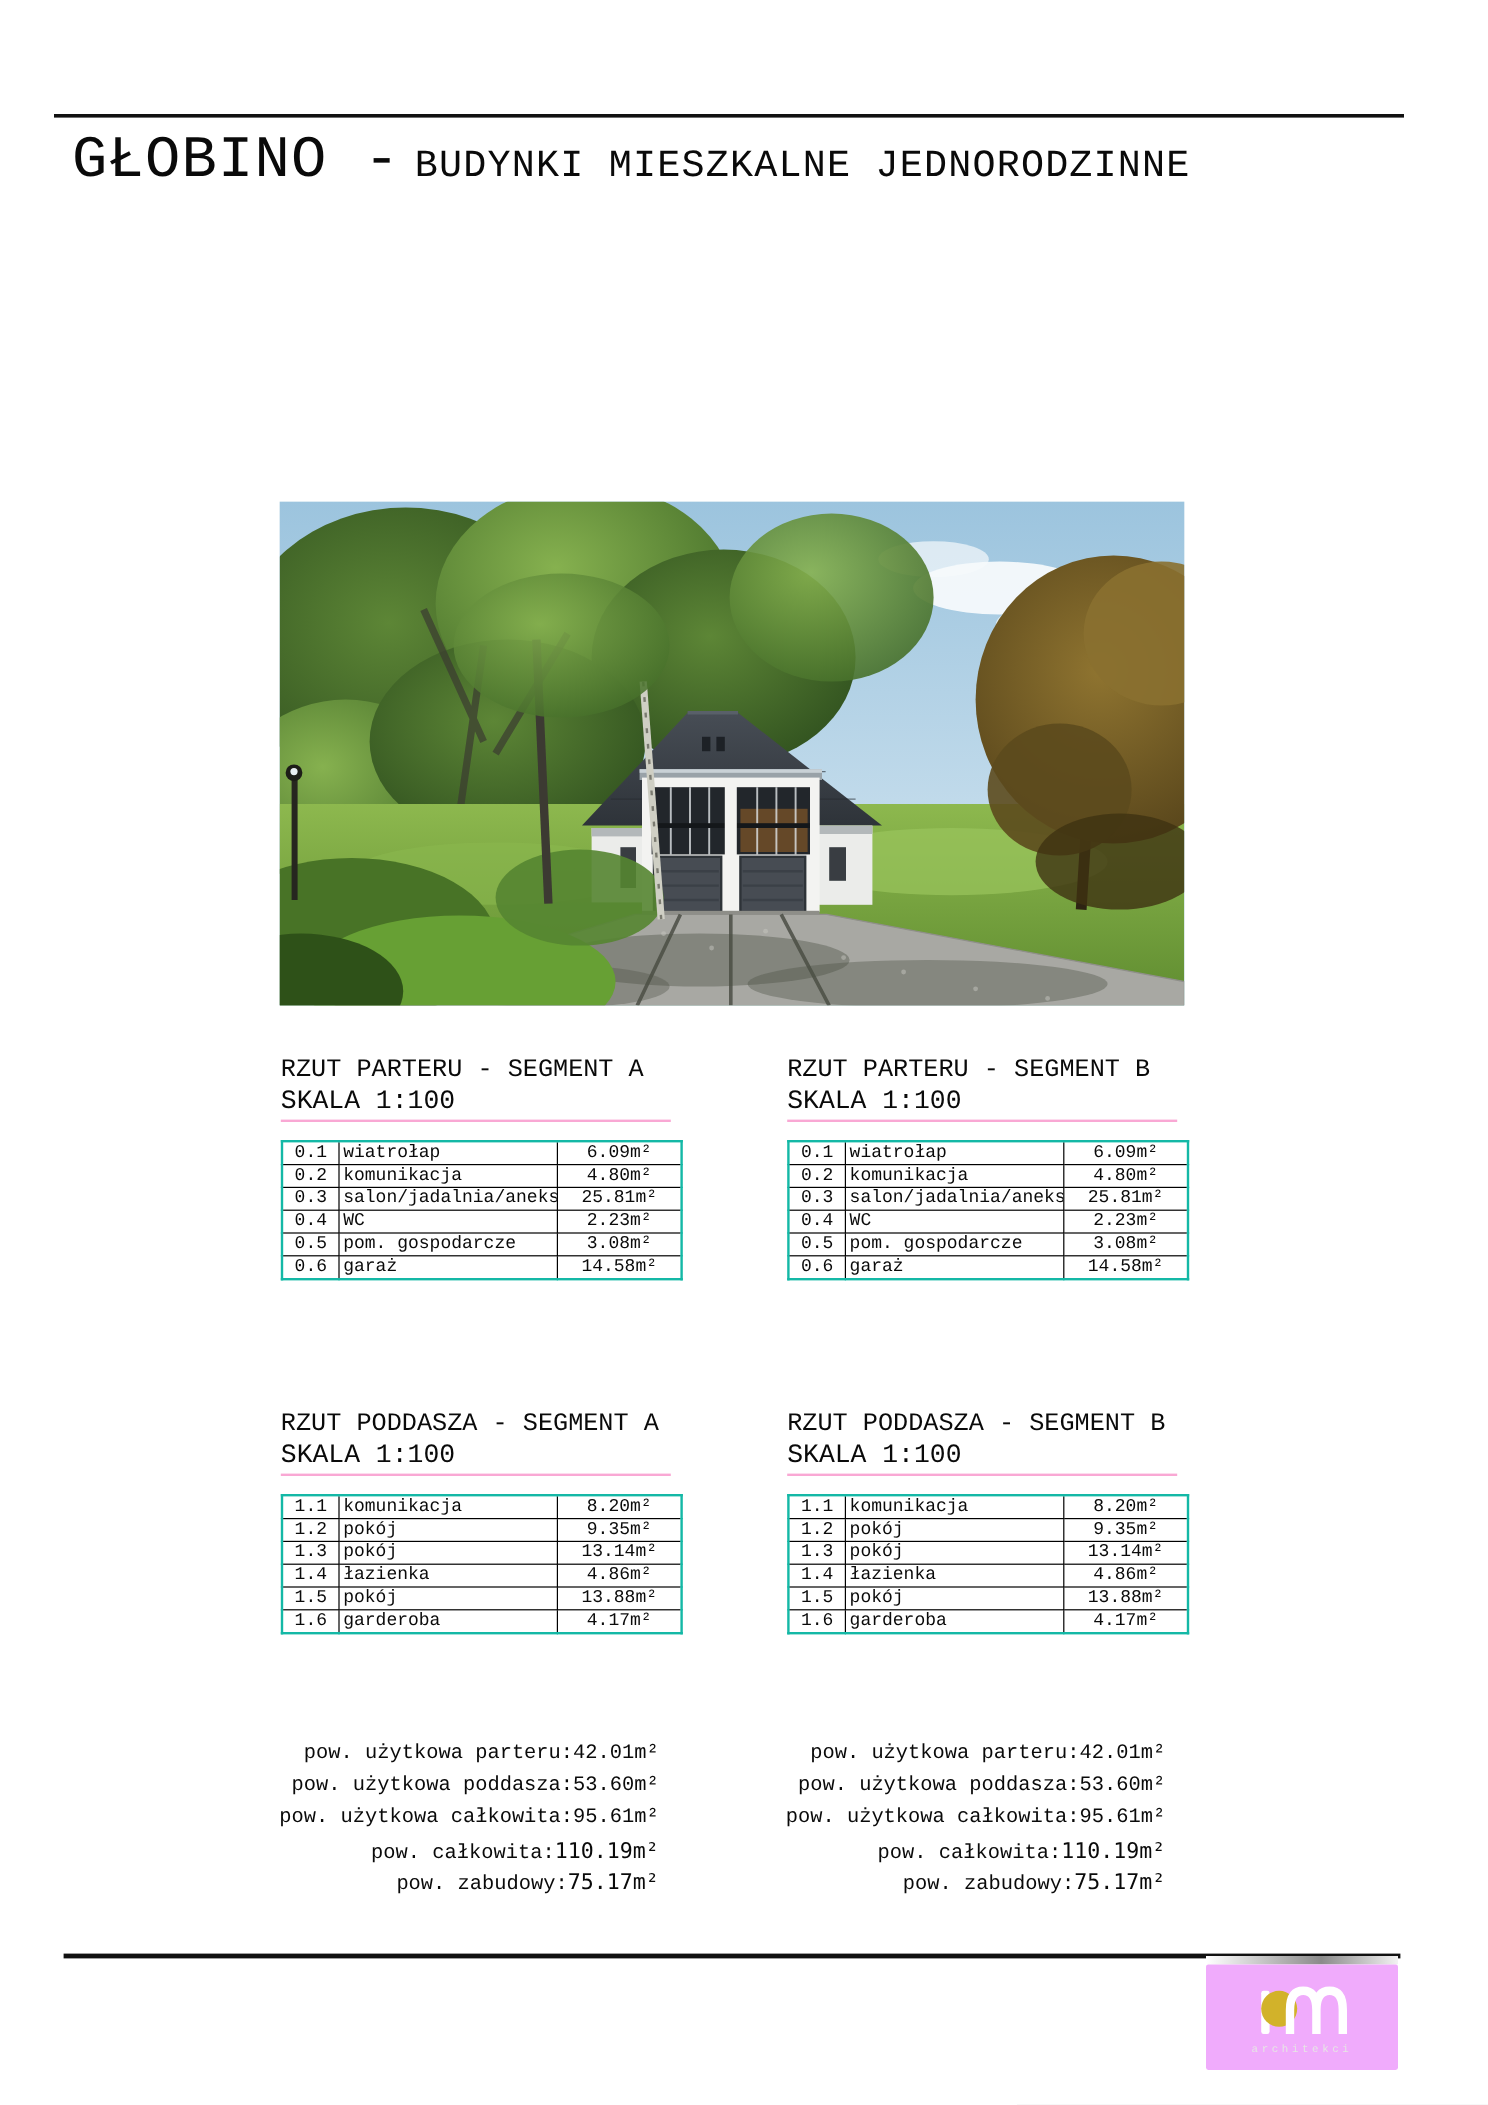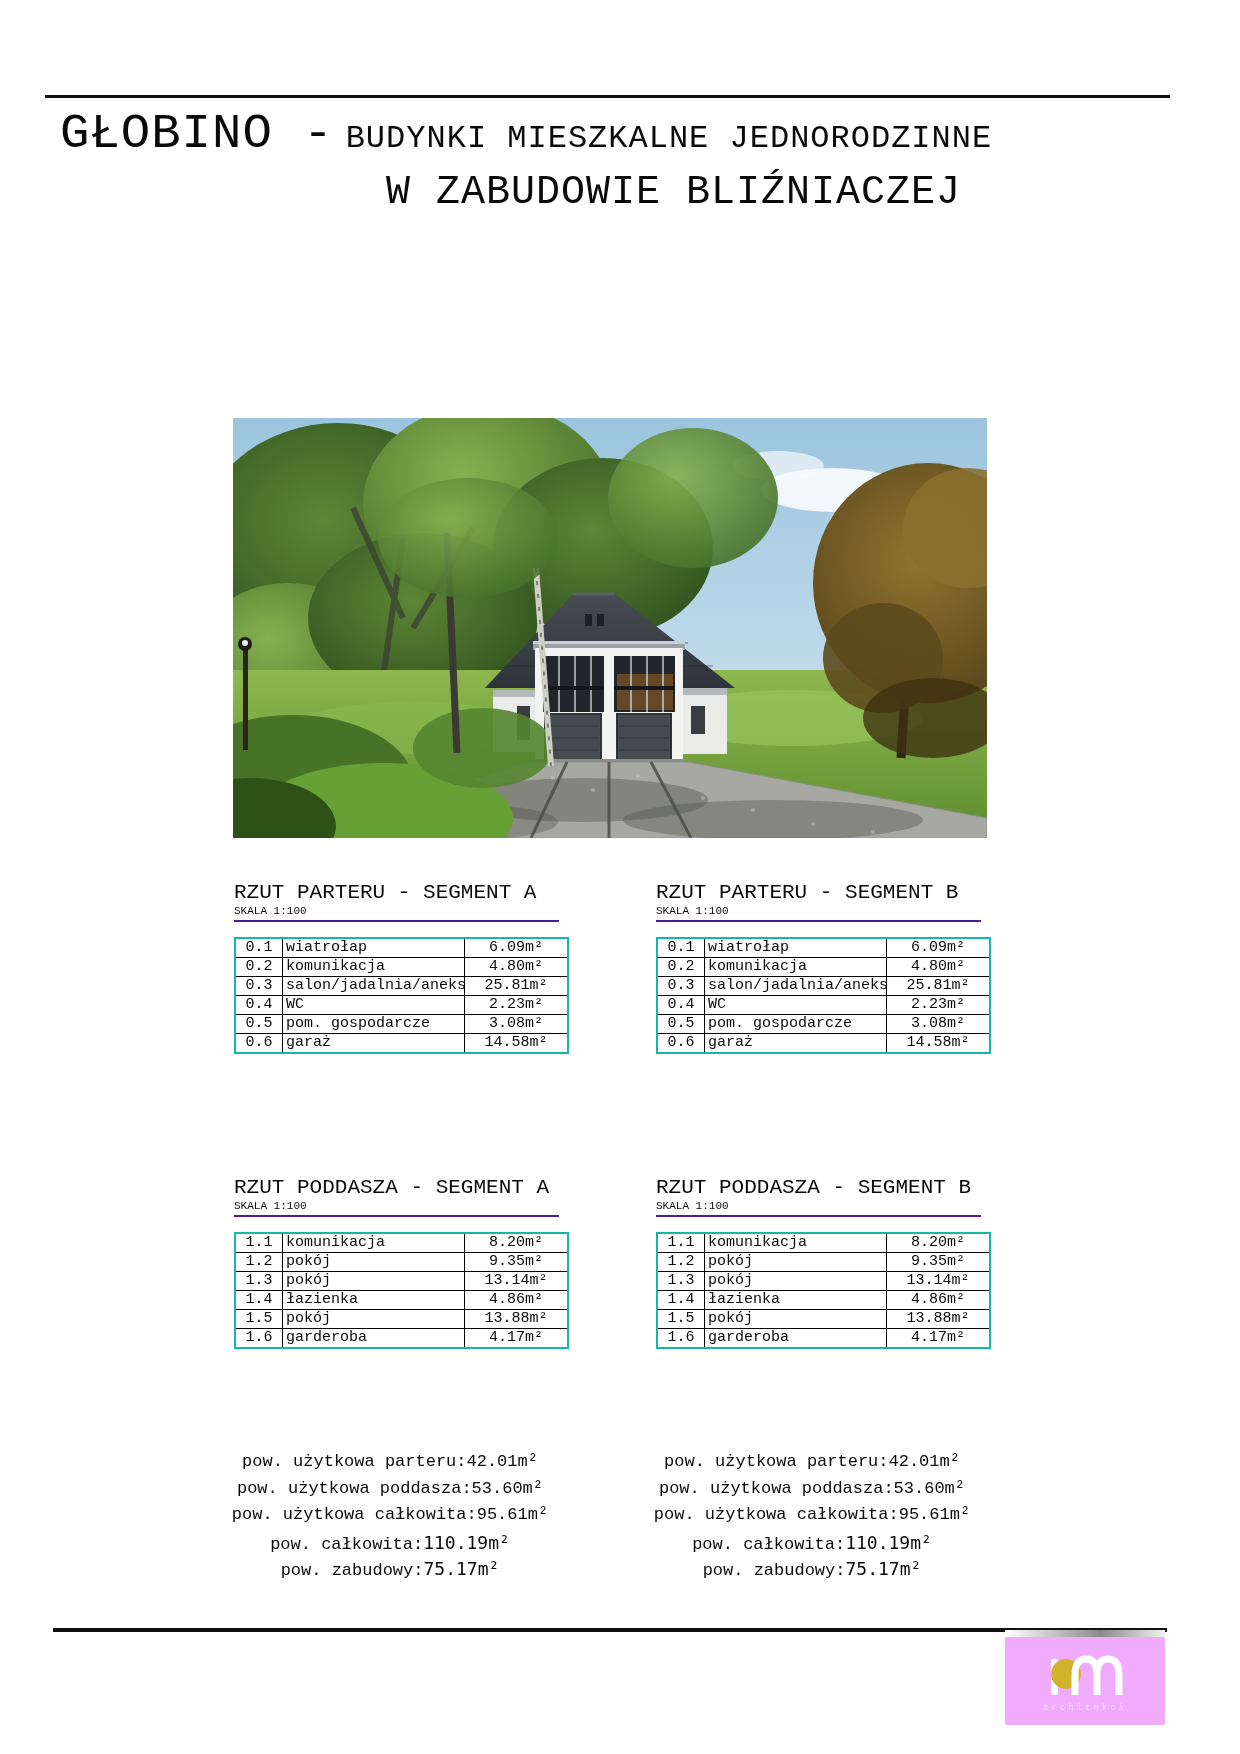--- a/index.html
+++ b/index.html
@@ -18,54 +18,53 @@
   .title-l2{position:absolute;left:386px;top:170px;font-size:40px;letter-spacing:1px;white-space:nowrap;}
 
   .typ{position:absolute;left:233px;top:356px;width:754px;text-align:center;
        font-size:38px;letter-spacing:6px;}
 
   .photo{position:absolute;left:233px;top:418px;width:754px;height:420px;overflow:hidden;background:#bcd6e6;}
   .photo svg{display:block;}
 
   .sheet{position:absolute;width:326px;}
   .sheet .hd{font-size:21px;white-space:nowrap;letter-spacing:0px;}
-  .sheet .scale{font-size:11px;margin-top:1px;padding-bottom:3px;border-bottom:2px solid #4c1d95;width:325px;}
+  .sheet .scale{font-size:22px;margin-top:1px;padding-bottom:3px;border-bottom:2px solid #f9a8d4;width:325px;}
   .sec-parter-a{left:234px;top:881px;}
   .sec-parter-b{left:656px;top:881px;}
   .sec-poddasze-a{left:234px;top:1176px;}
   .sec-poddasze-b{left:656px;top:1176px;}
 
   table.areas{border-collapse:collapse;table-layout:fixed;width:325px;margin-top:15px;
       font-size:15px;border:2px solid #14b8a6;}
   table.areas td{border:1px solid #000;height:18px;padding:0 3px;white-space:nowrap;overflow:hidden;line-height:18px;}
   td.c-no{width:40px;text-align:center;padding:0;}
   td.c-name{width:175px;padding-left:6px;}
   td.c-val{width:96px;text-align:center;padding-right:4px;}
 
   .summary{position:absolute;width:318px;font-size:17px;}
   .sum-a{left:231px;top:1452px;}
   .sum-b{left:653px;top:1452px;}
-  .summary .srow{display:flex;justify-content:center;height:26.5px;align-items:baseline;white-space:nowrap;}
+  .summary .srow{display:flex;justify-content:flex-end;height:26.5px;align-items:baseline;white-space:nowrap;}
   .summary .srow .v.alt{font-family:"DejaVu Sans Mono",monospace;font-size:18px;}
 
   .logo-sheen{position:absolute;left:1005px;top:1630px;width:160px;height:7px;
       background:linear-gradient(to right,#ffffff,#8a8a8a 60%,#f2f2f2);}
   .logo{position:absolute;left:1005px;top:1637px;width:160px;height:88px;background:#f0abfc;border-radius:2px;}
 </style>
 </head>
 <body>
 
 <div class="page">
 
   <div class="rule top-rule"></div>
 
   <div class="title-l1">
     <span class="glob">GŁOBINO -</span><span class="rest">BUDYNKI MIESZKALNE JEDNORODZINNE</span>
   </div>
-  <div class="title-l2">W ZABUDOWIE BLIŹNIACZEJ</div>
 
 
   <div class="photo">
     <svg width="754" height="420" viewBox="0 0 754 420">
       <defs>
         <linearGradient id="sky" x1="0" y1="0" x2="0" y2="1">
           <stop offset="0" stop-color="#9cc4de"></stop>
             <stop offset="1" stop-color="#d9e9f3"></stop>
         </linearGradient>
         <linearGradient id="lawn" x1="0" y1="0" x2="0" y2="1">

